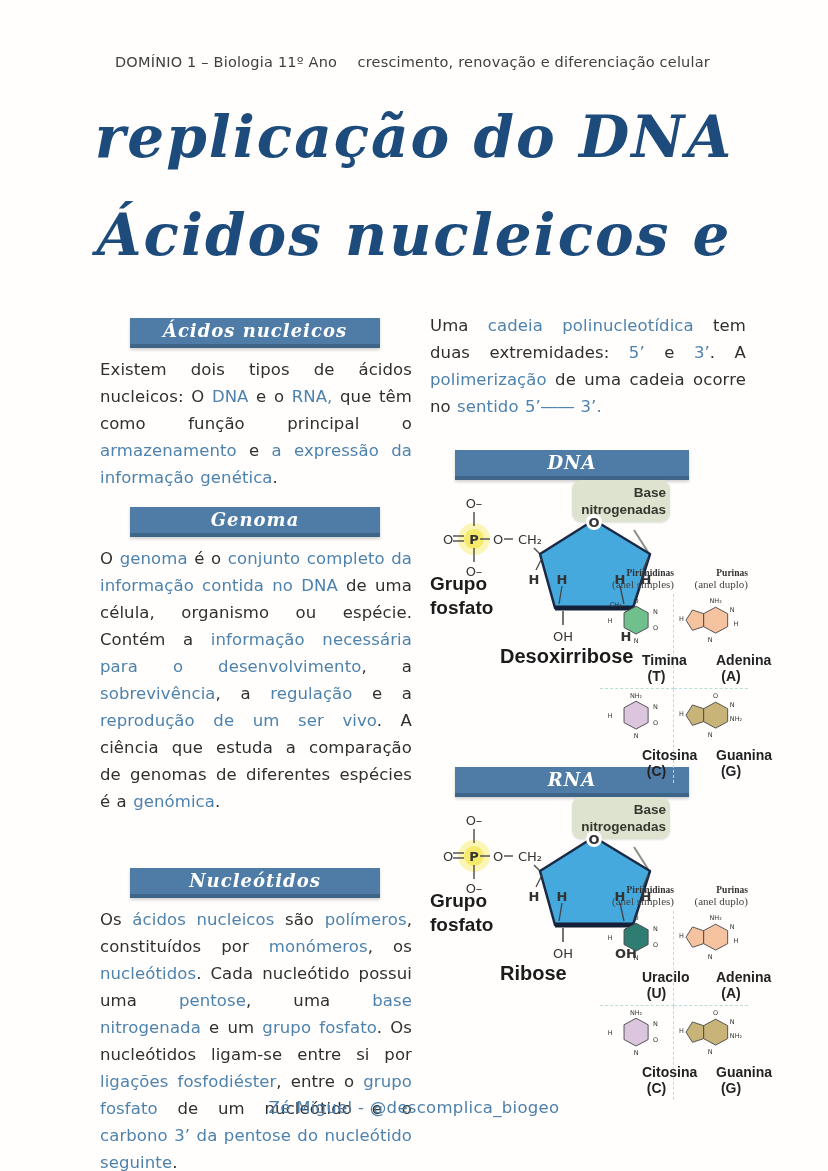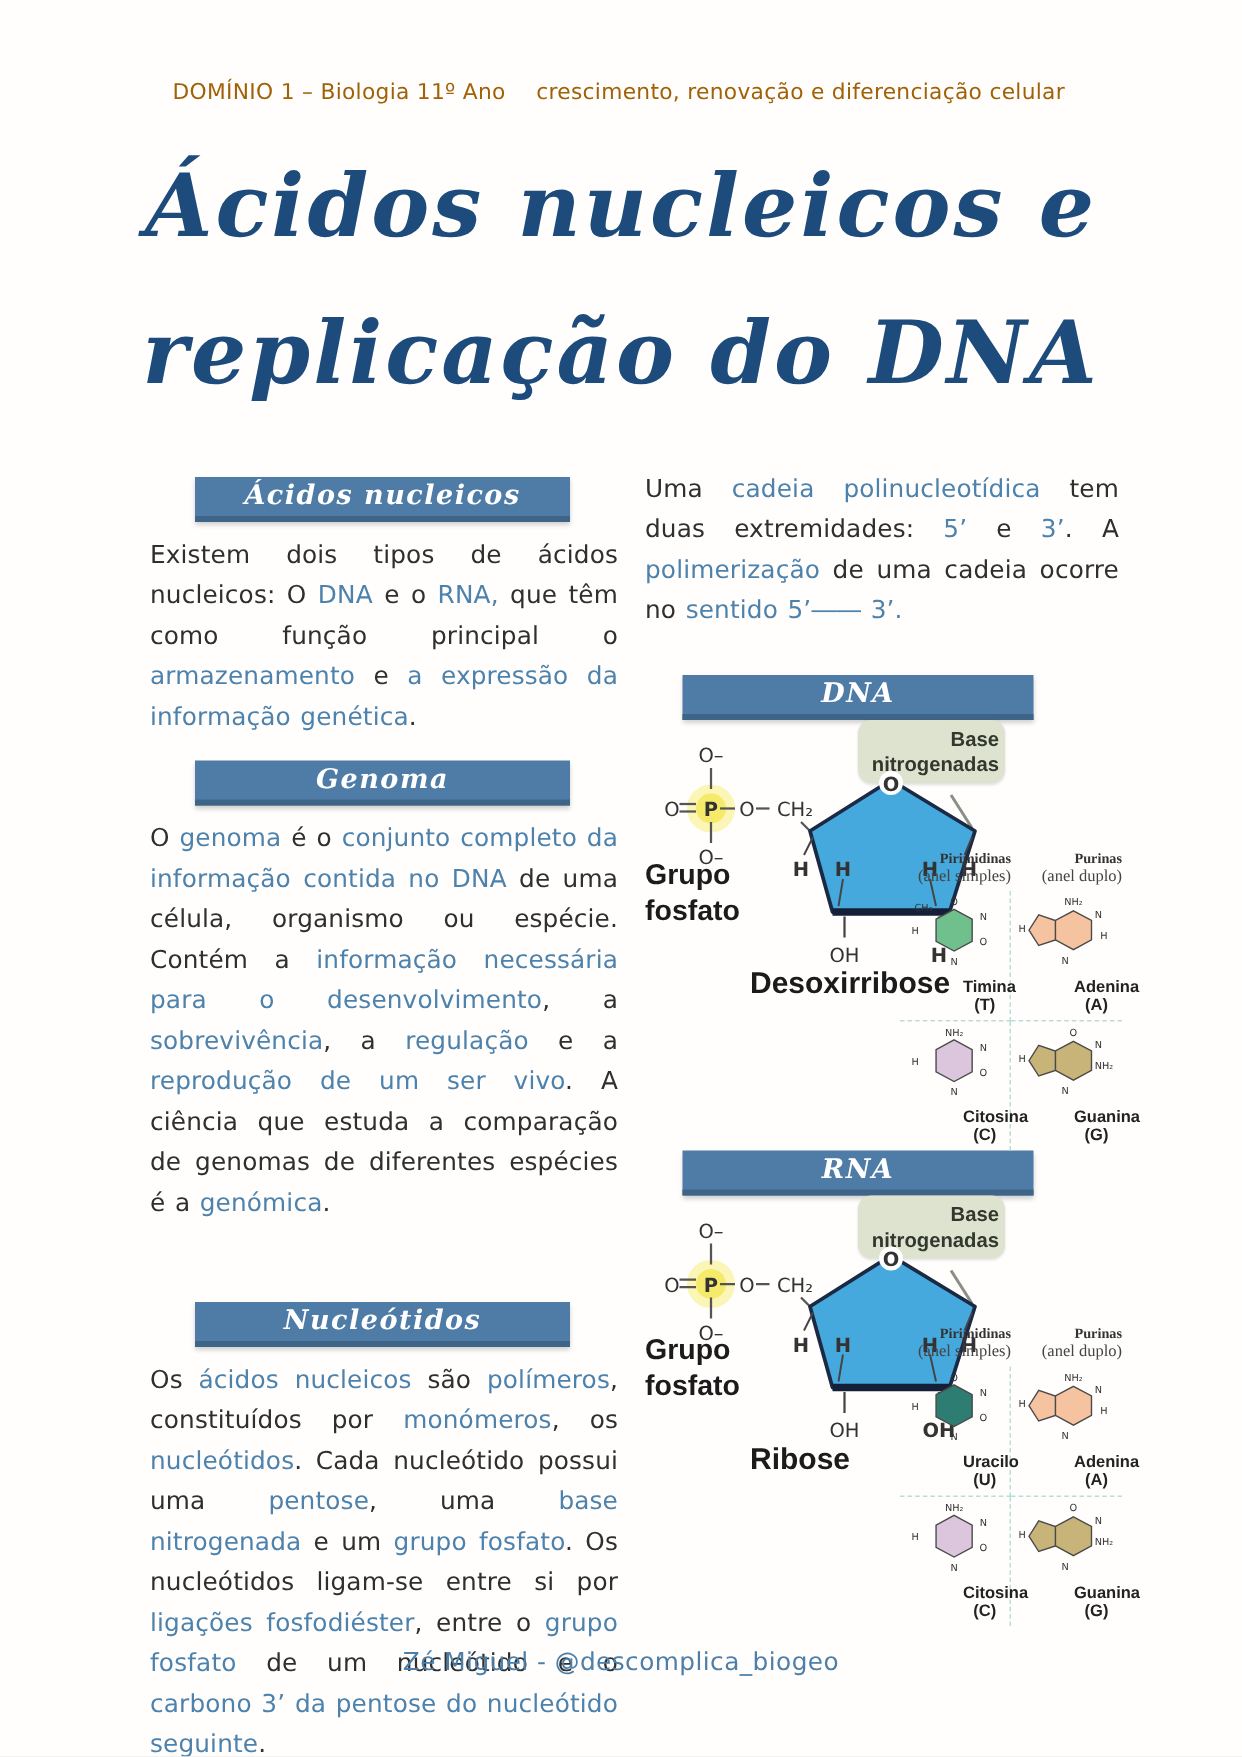--- a/index.html
+++ b/index.html
@@ -1,20 +1,20 @@
 <!DOCTYPE html>
 <html><head>
 <meta charset="utf-8">
 <style>
   html,body{margin:0;padding:0;background:#e8e8e8;}
   .page{position:relative;width:828px;height:1171px;margin:0 auto;background:#fffefd;
         font-family:"DejaVu Sans",sans-serif;color:#2f2f2f;overflow:hidden;}
 
   
-  .hdr{position:absolute;top:54px;font-size:14.5px;color:#a16207;letter-spacing:.2px;}
+  .hdr{position:absolute;top:54px;font-size:14.5px;color:#404040;letter-spacing:.2px;}
   .hdr-l{left:115px;}
   .hdr-r{right:118px;}
 
   
   .title{position:absolute;top:88px;left:0;right:0;text-align:center;
          font-family:"DejaVu Serif",serif;font-style:italic;font-weight:bold;
          font-size:58px;line-height:98px;color:#1d4b7c;letter-spacing:2px;}
 
   
   .col-l{position:absolute;left:100px;top:318px;width:312px;}
@@ -50,21 +50,21 @@
   
   .bwrap{position:absolute;left:170px;top:88px;width:148px;}
   .bheads{display:grid;grid-template-columns:74px 74px;text-align:right;
           font-family:Liberation Serif, serif;}
   .bh-t{font-size:9.5px;font-weight:bold;color:#333;}
   .bh-s{font-size:11px;color:#444;}
   .bgrid{display:grid;grid-template-columns:74px 74px;margin-top:4px;}
   .bcell{padding:3px 2px 4px 2px;text-align:center;}
   .bcell.brd-r{border-right:1px dashed #b7ded8;}
   .bcell.brd-b{border-bottom:1px dashed #b7ded8;}
-  .bcap{font-family:"Liberation Sans",sans-serif;font-size:11px;font-weight:bold;
+  .bcap{font-family:"Liberation Sans",sans-serif;font-size:14px;font-weight:bold;
         color:#222;margin-top:1px;padding-left:40px;}
 
   
   .footer{position:absolute;top:1098px;left:0;right:0;text-align:center;
           font-size:16.5px;color:#4d7fa9;letter-spacing:.3px;}
 
   
   svg text{font-family:"DejaVu Sans",sans-serif;fill:#333;}
   .at{font-size:7px;}
   .chem{font-size:13px;}
@@ -72,22 +72,22 @@
 </style>
 </head>
 <body>
 
 <div class="page">
 
   <div class="hdr hdr-l">DOMÍNIO 1 – Biologia 11º Ano</div>
   <div class="hdr hdr-r">crescimento, renovação e diferenciação celular</div>
 
   <div class="title">
+    <div>replicação do DNA</div>
     <div>Ácidos nucleicos e</div>
-    <div>replicação do DNA</div>
   </div>
 
   <div class="col-l">
     <div class="hbar">Ácidos nucleicos</div>
     <p class="para"><span class="seg-d">Existem dois tipos de ácidos nucleicos: O </span><span class="seg-b">DNA</span><span class="seg-d"> e o </span><span class="seg-b">RNA,</span><span class="seg-d"> que têm como função principal o </span><span class="seg-b">armazenamento</span><span class="seg-d"> e </span><span class="seg-b">a expressão da informação genética</span><span class="seg-d">.</span></p>
 
     <div class="hbar mt16">Genoma</div>
     <p class="para"><span class="seg-d">O </span><span class="seg-b">genoma</span><span class="seg-d"> é o </span><span class="seg-b">conjunto completo da informação contida no DNA</span><span class="seg-d"> de uma célula, organismo ou espécie. Contém a </span><span class="seg-b">informação necessária para o desenvolvimento</span><span class="seg-d">, a </span><span class="seg-b">sobrevivência</span><span class="seg-d">, a </span><span class="seg-b">regulação</span><span class="seg-d"> e a </span><span class="seg-b">reprodução de um ser vivo</span><span class="seg-d">. A ciência que estuda a comparação de genomas de diferentes espécies é a </span><span class="seg-b">genómica</span><span class="seg-d">.</span></p>
 
     <div class="hbar mt53">Nucleótidos</div>

